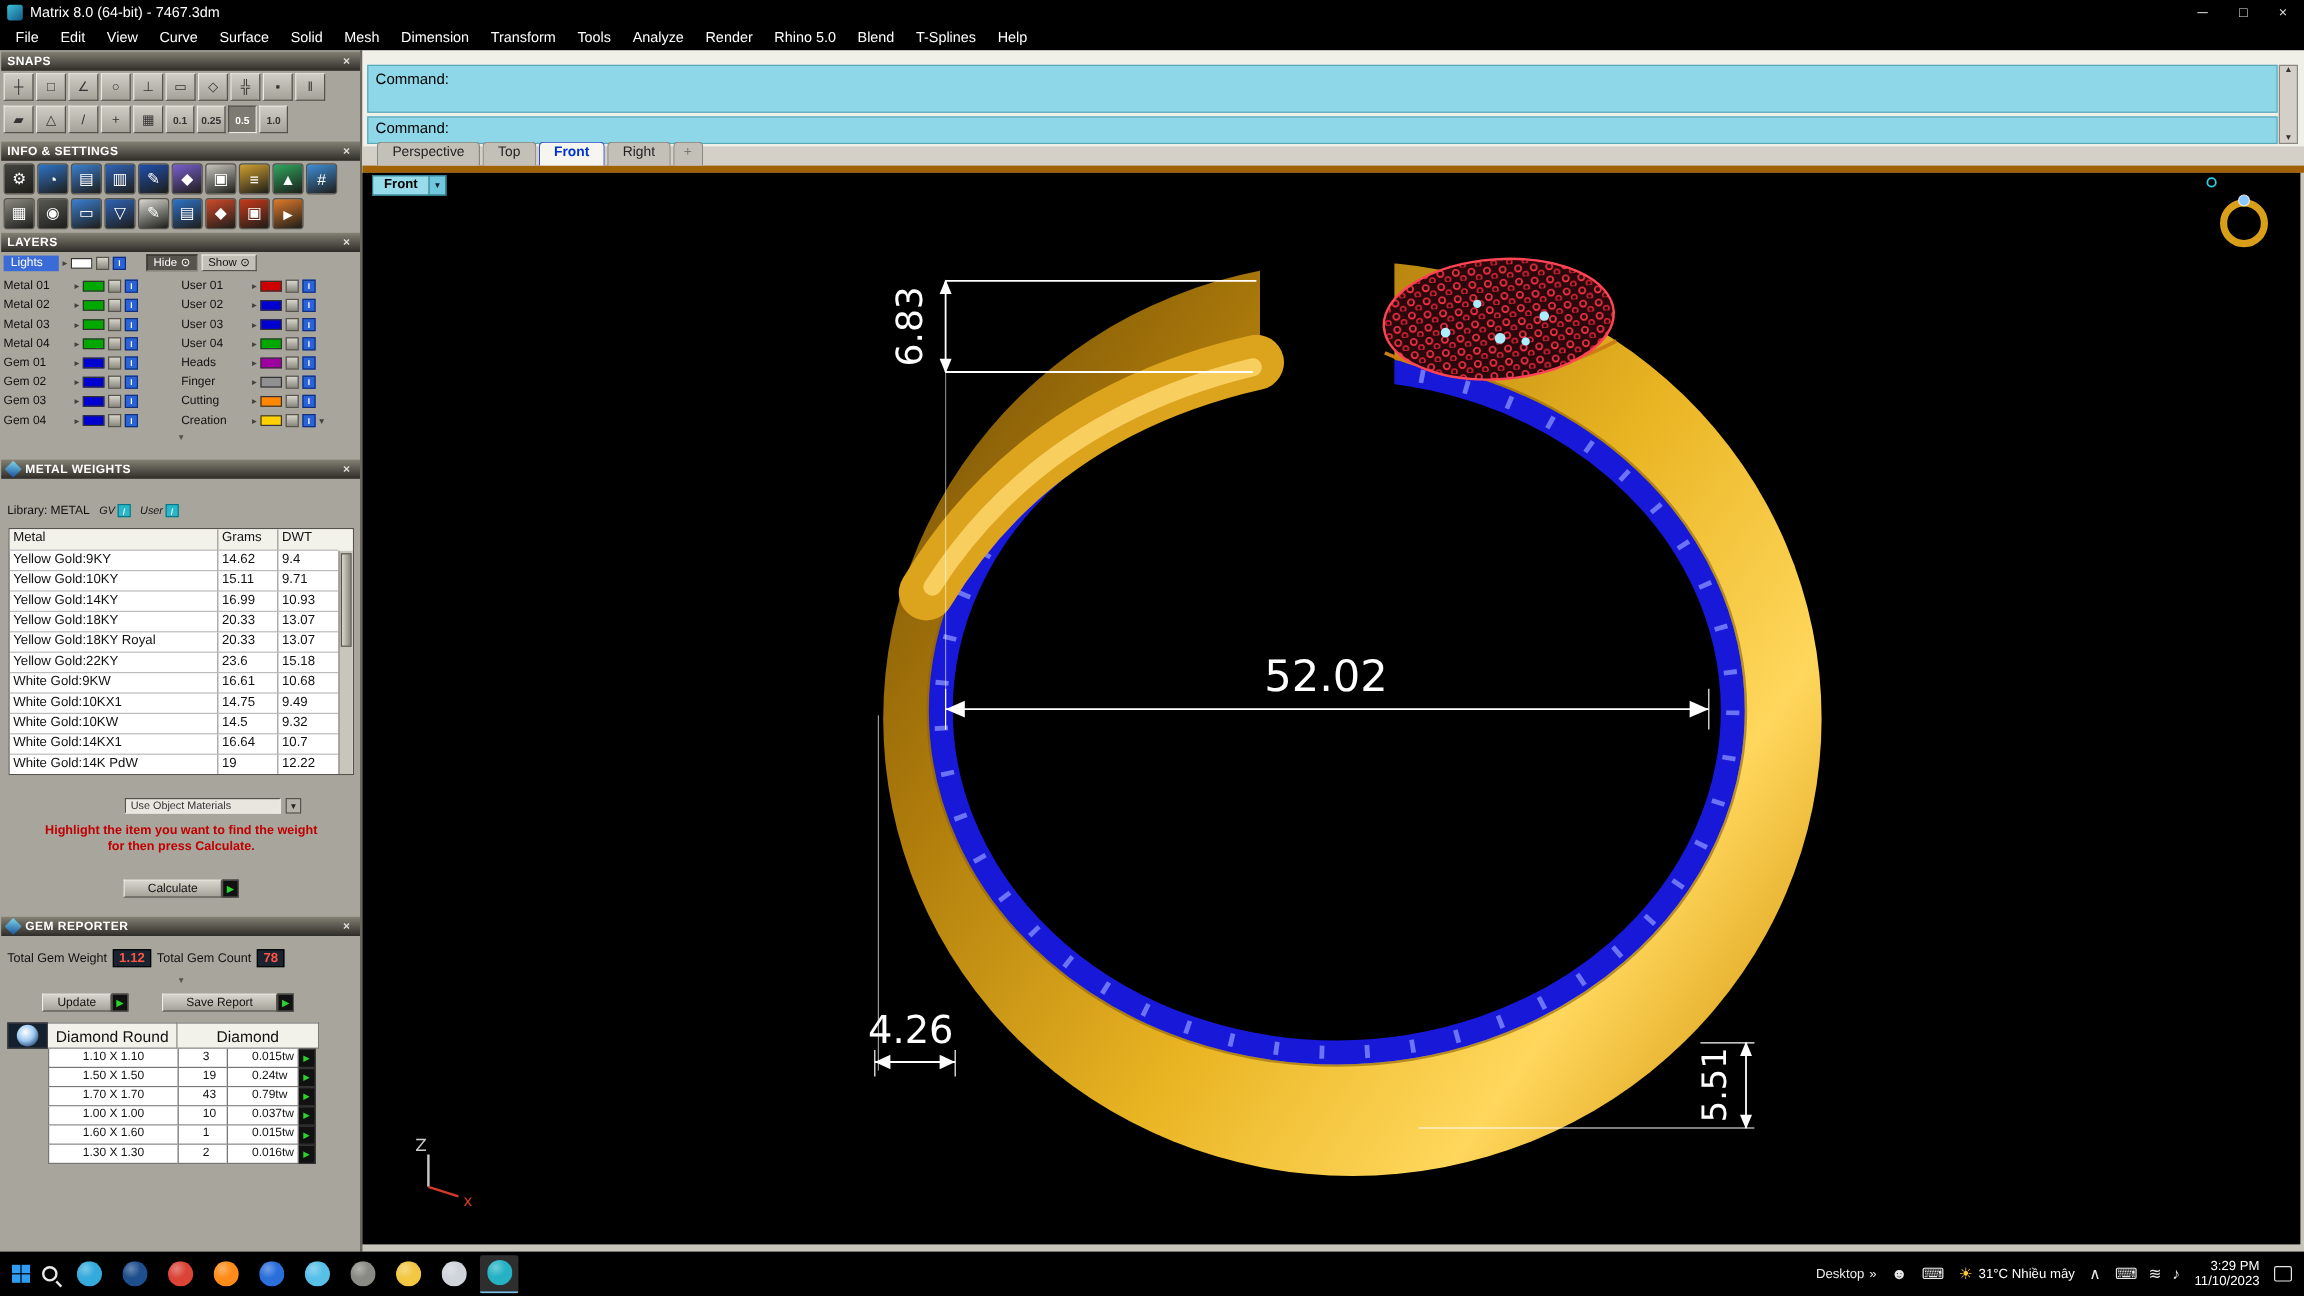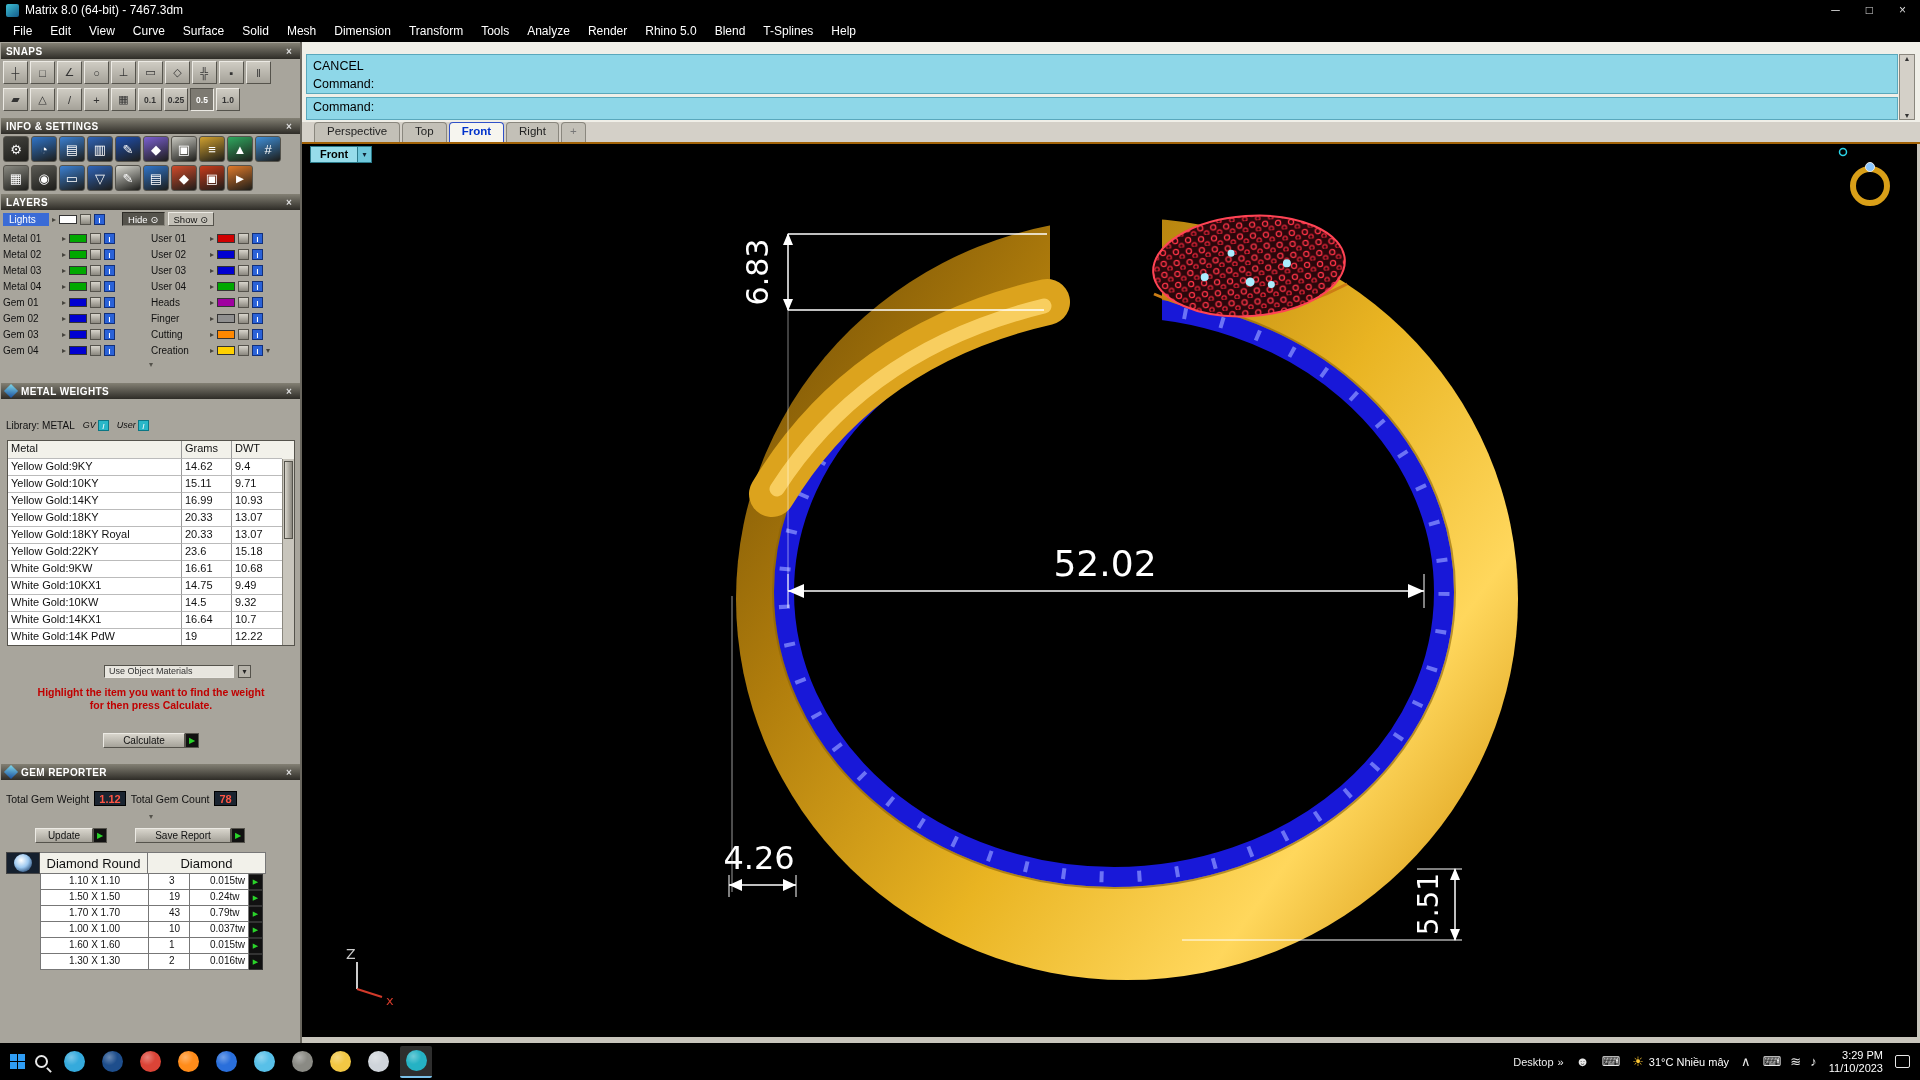--- a/index.html
+++ b/index.html
@@ -87,21 +87,21 @@
   .gplay { width:14px; height:16px; background:#111; color:#2ad42a; font-size:7px; display:flex; align-items:center; justify-content:center; border:1px solid #333; border-left:none; }
 
   
   .rightbg { position:absolute; left:302px; top:42px; width:1618px; height:102px; background:#f0efe8; }
   .cmdhist { position:absolute; left:306px; top:54px; width:1592px; height:40px; background:#8ed7e8; color:#000;
              font-size:12.5px; padding:2px 6px; line-height:18px; border:1px solid #5aa8bc; }
   .cmdline { position:absolute; left:306px; top:97px; width:1592px; height:23px; background:#8ed7e8; color:#000;
              font-size:12.5px; padding:2px 6px; border:1px solid #5aa8bc; }
   .cmdscroll { position:absolute; left:1899px; top:54px; width:16px; height:66px; background:#d4d0c8; border:1px solid #8a877e;
                display:flex; flex-direction:column; justify-content:space-between; align-items:center; font-size:7px; color:#333; }
-  .tabsbar { position:absolute; left:302px; top:122px; width:1618px; height:22px; background:#d4d0c8; display:flex; align-items:flex-end; padding-left:12px; gap:2px; border-bottom:2px solid #a16207; }
+  .tabsbar { position:absolute; left:302px; top:122px; width:1618px; height:22px; background:#d4d0c8; display:flex; align-items:flex-end; padding-left:12px; gap:2px; border-bottom:6px solid #a16207; }
   .vtab { background:#c3c0b7; border:1px solid #8a877e; border-bottom:none; border-radius:4px 4px 0 0;
           font-size:11.5px; color:#222; padding:2px 12px; height:20px; }
   .vtab.active { background:#f6f5ef; color:#0032cc; font-weight:bold; border-color:#3050c8; }
   .vtab.addtab { padding:2px 8px; color:#777; }
 
   
   .viewport { position:absolute; left:302px; top:144px; width:1615px; height:893px; background:#000; overflow:hidden; }
   .vplabel { position:absolute; left:8px; top:2px; display:flex; z-index:5; }
   .vplabel .lbl { background:#96dcea; border:1px solid #2a7a8a; color:#000; font-size:11px; font-weight:bold; padding:1px 9px; }
   .vplabel .dd { width:14px; background:#6fc8dc; border:1px solid #2a7a8a; border-left:none; font-size:8px; color:#123; text-align:center; line-height:15px; }
@@ -525,21 +525,20 @@
             <div class="gc g2">2</div>
             <div class="gc g3">0.016tw</div>
             <div class="gplay">▶</div>
           </div>
         </div>
     </div>
   </div>
 
   <div class="rightbg"></div>
   <div class="cmdhist">
-    <div>CANCEL</div>
     <div>Command:</div>
   </div>
   <div class="cmdline">
     <span>Command:</span>
   </div>
   <div class="cmdscroll">
     <span>▲</span>
     <span>▼</span>
   </div>
 

